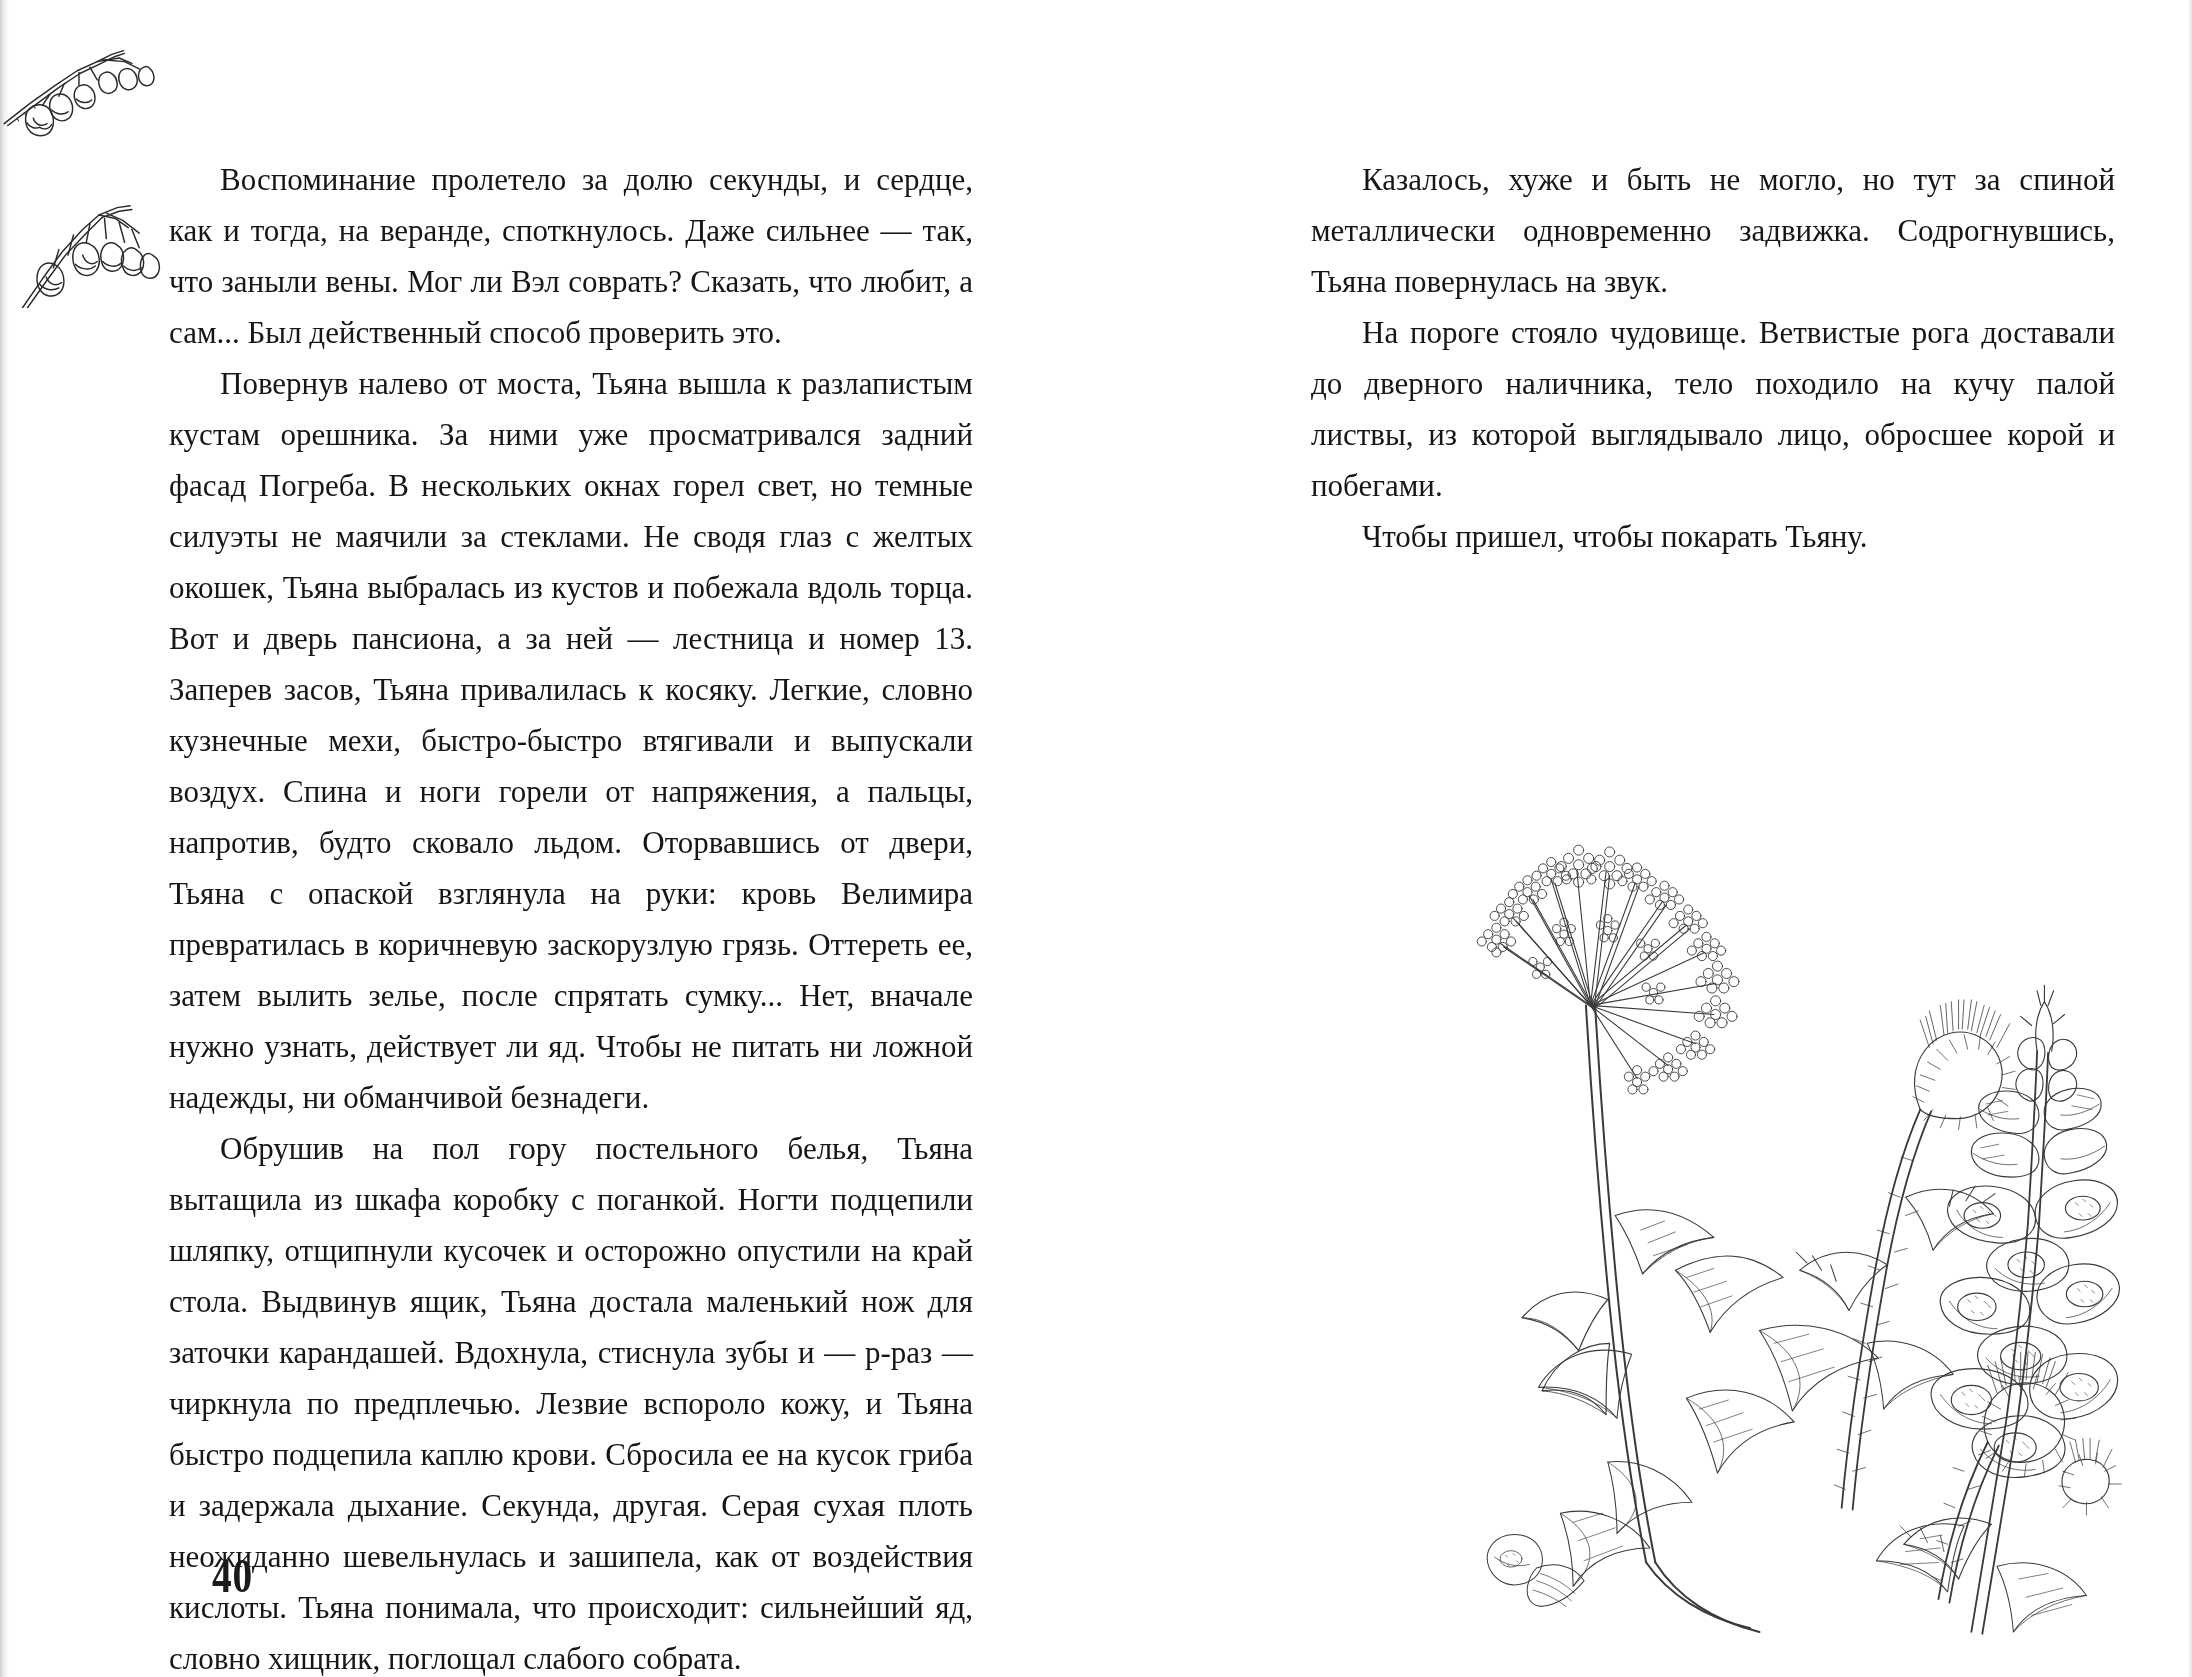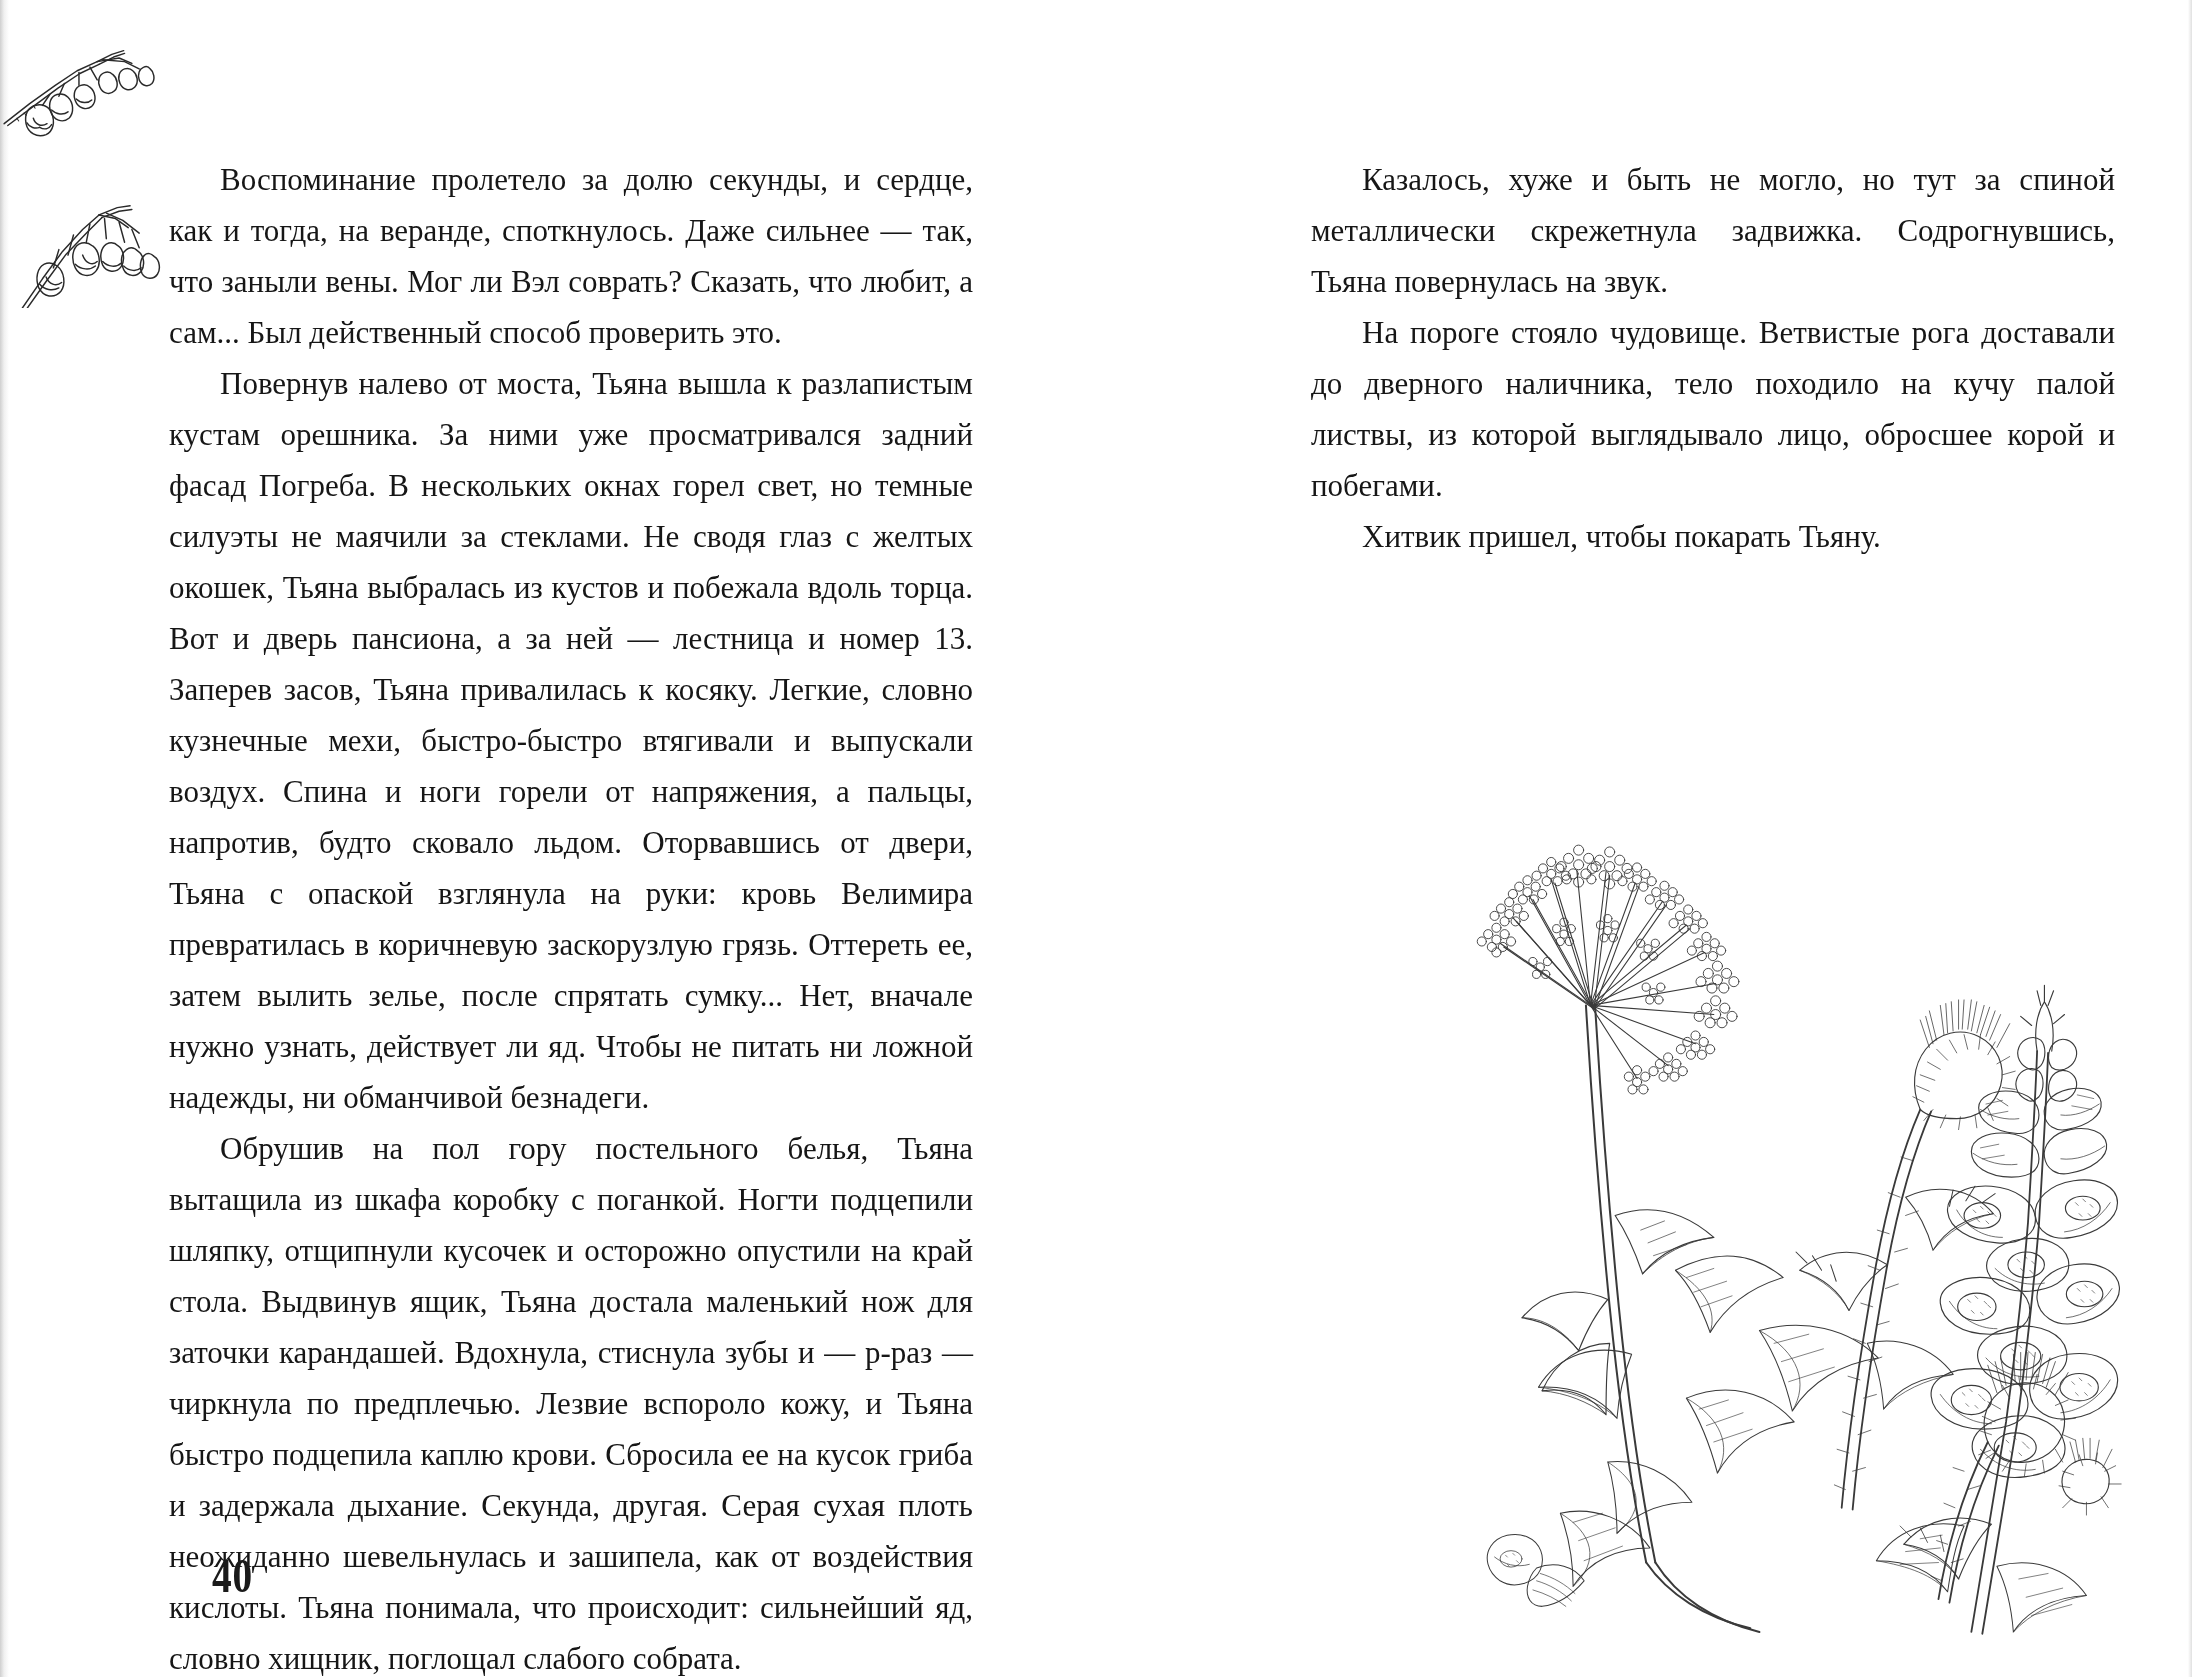--- a/index.html
+++ b/index.html
@@ -195,23 +195,23 @@
 
     <div class="column left">
       <p>Воспоминание пролетело за долю секунды, и сердце, как и тогда, на веранде, споткнулось. Даже сильнее — так, что заныли вены. Мог ли Вэл соврать? Сказать, что любит, а сам... Был действенный способ проверить это.</p>
       <p>Повернув налево от моста, Тьяна вышла к разлапистым кустам орешника. За ними уже просматривался задний фасад Погреба. В нескольких окнах горел свет, но темные силуэты не маячили за стеклами. Не сводя глаз с желтых окошек, Тьяна выбралась из кустов и побежала вдоль торца. Вот и дверь пансиона, а за ней — лестница и номер 13. Заперев засов, Тьяна привалилась к косяку. Легкие, словно кузнечные мехи, быстро-быстро втягивали и выпускали воздух. Спина и ноги горели от напряжения, а пальцы, напротив, будто сковало льдом. Оторвавшись от двери, Тьяна с опаской взглянула на руки: кровь Велимира превратилась в коричневую заскорузлую грязь. Оттереть ее, затем вылить зелье, после спрятать сумку... Нет, вначале нужно узнать, действует ли яд. Чтобы не питать ни ложной надежды, ни обманчивой безнадеги.</p>
       <p>Обрушив на пол гору постельного белья, Тьяна вытащила из шкафа коробку с поганкой. Ногти подцепили шляпку, отщипнули кусочек и осторожно опустили на край стола. Выдвинув ящик, Тьяна достала маленький нож для заточки карандашей. Вдохнула, стиснула зубы и — р-раз — чиркнула по предплечью. Лезвие вспороло кожу, и Тьяна быстро подцепила каплю крови. Сбросила ее на кусок гриба и задержала дыхание. Секунда, другая. Серая сухая плоть неожиданно шевельнулась и зашипела, как от воздействия кислоты. Тьяна понимала, что происходит: сильнейший яд, словно хищник, поглощал слабого собрата.</p>
       <p>Велимир обманул ее.</p>
 
     </div>
 
     <div class="column right">
-      <p>Казалось, хуже и быть не могло, но тут за спиной металлически скрежетнула задвижка. Содрогнувшись, Тьяна повернулась на звук.</p>
+      <p>Казалось, хуже и быть не могло, но тут за спиной металлически одновременно задвижка. Содрогнувшись, Тьяна повернулась на звук.</p>
       <p>На пороге стояло чудовище. Ветвистые рога доставали до дверного наличника, тело походило на кучу палой листвы, из которой выглядывало лицо, обросшее корой и побегами.</p>
-      <p>Хитвик пришел, чтобы покарать Тьяну.</p>
+      <p>Чтобы пришел, чтобы покарать Тьяну.</p>
     </div>
 
   </div>
 
   <div class="folio">40</div>
 
   <div class="botanical">
     <svg width="768" height="959" viewBox="0 0 840 1050" fill="none" stroke="#3a3a3a" stroke-width="1.25" stroke-linecap="round" stroke-linejoin="round">
 
       <g>

